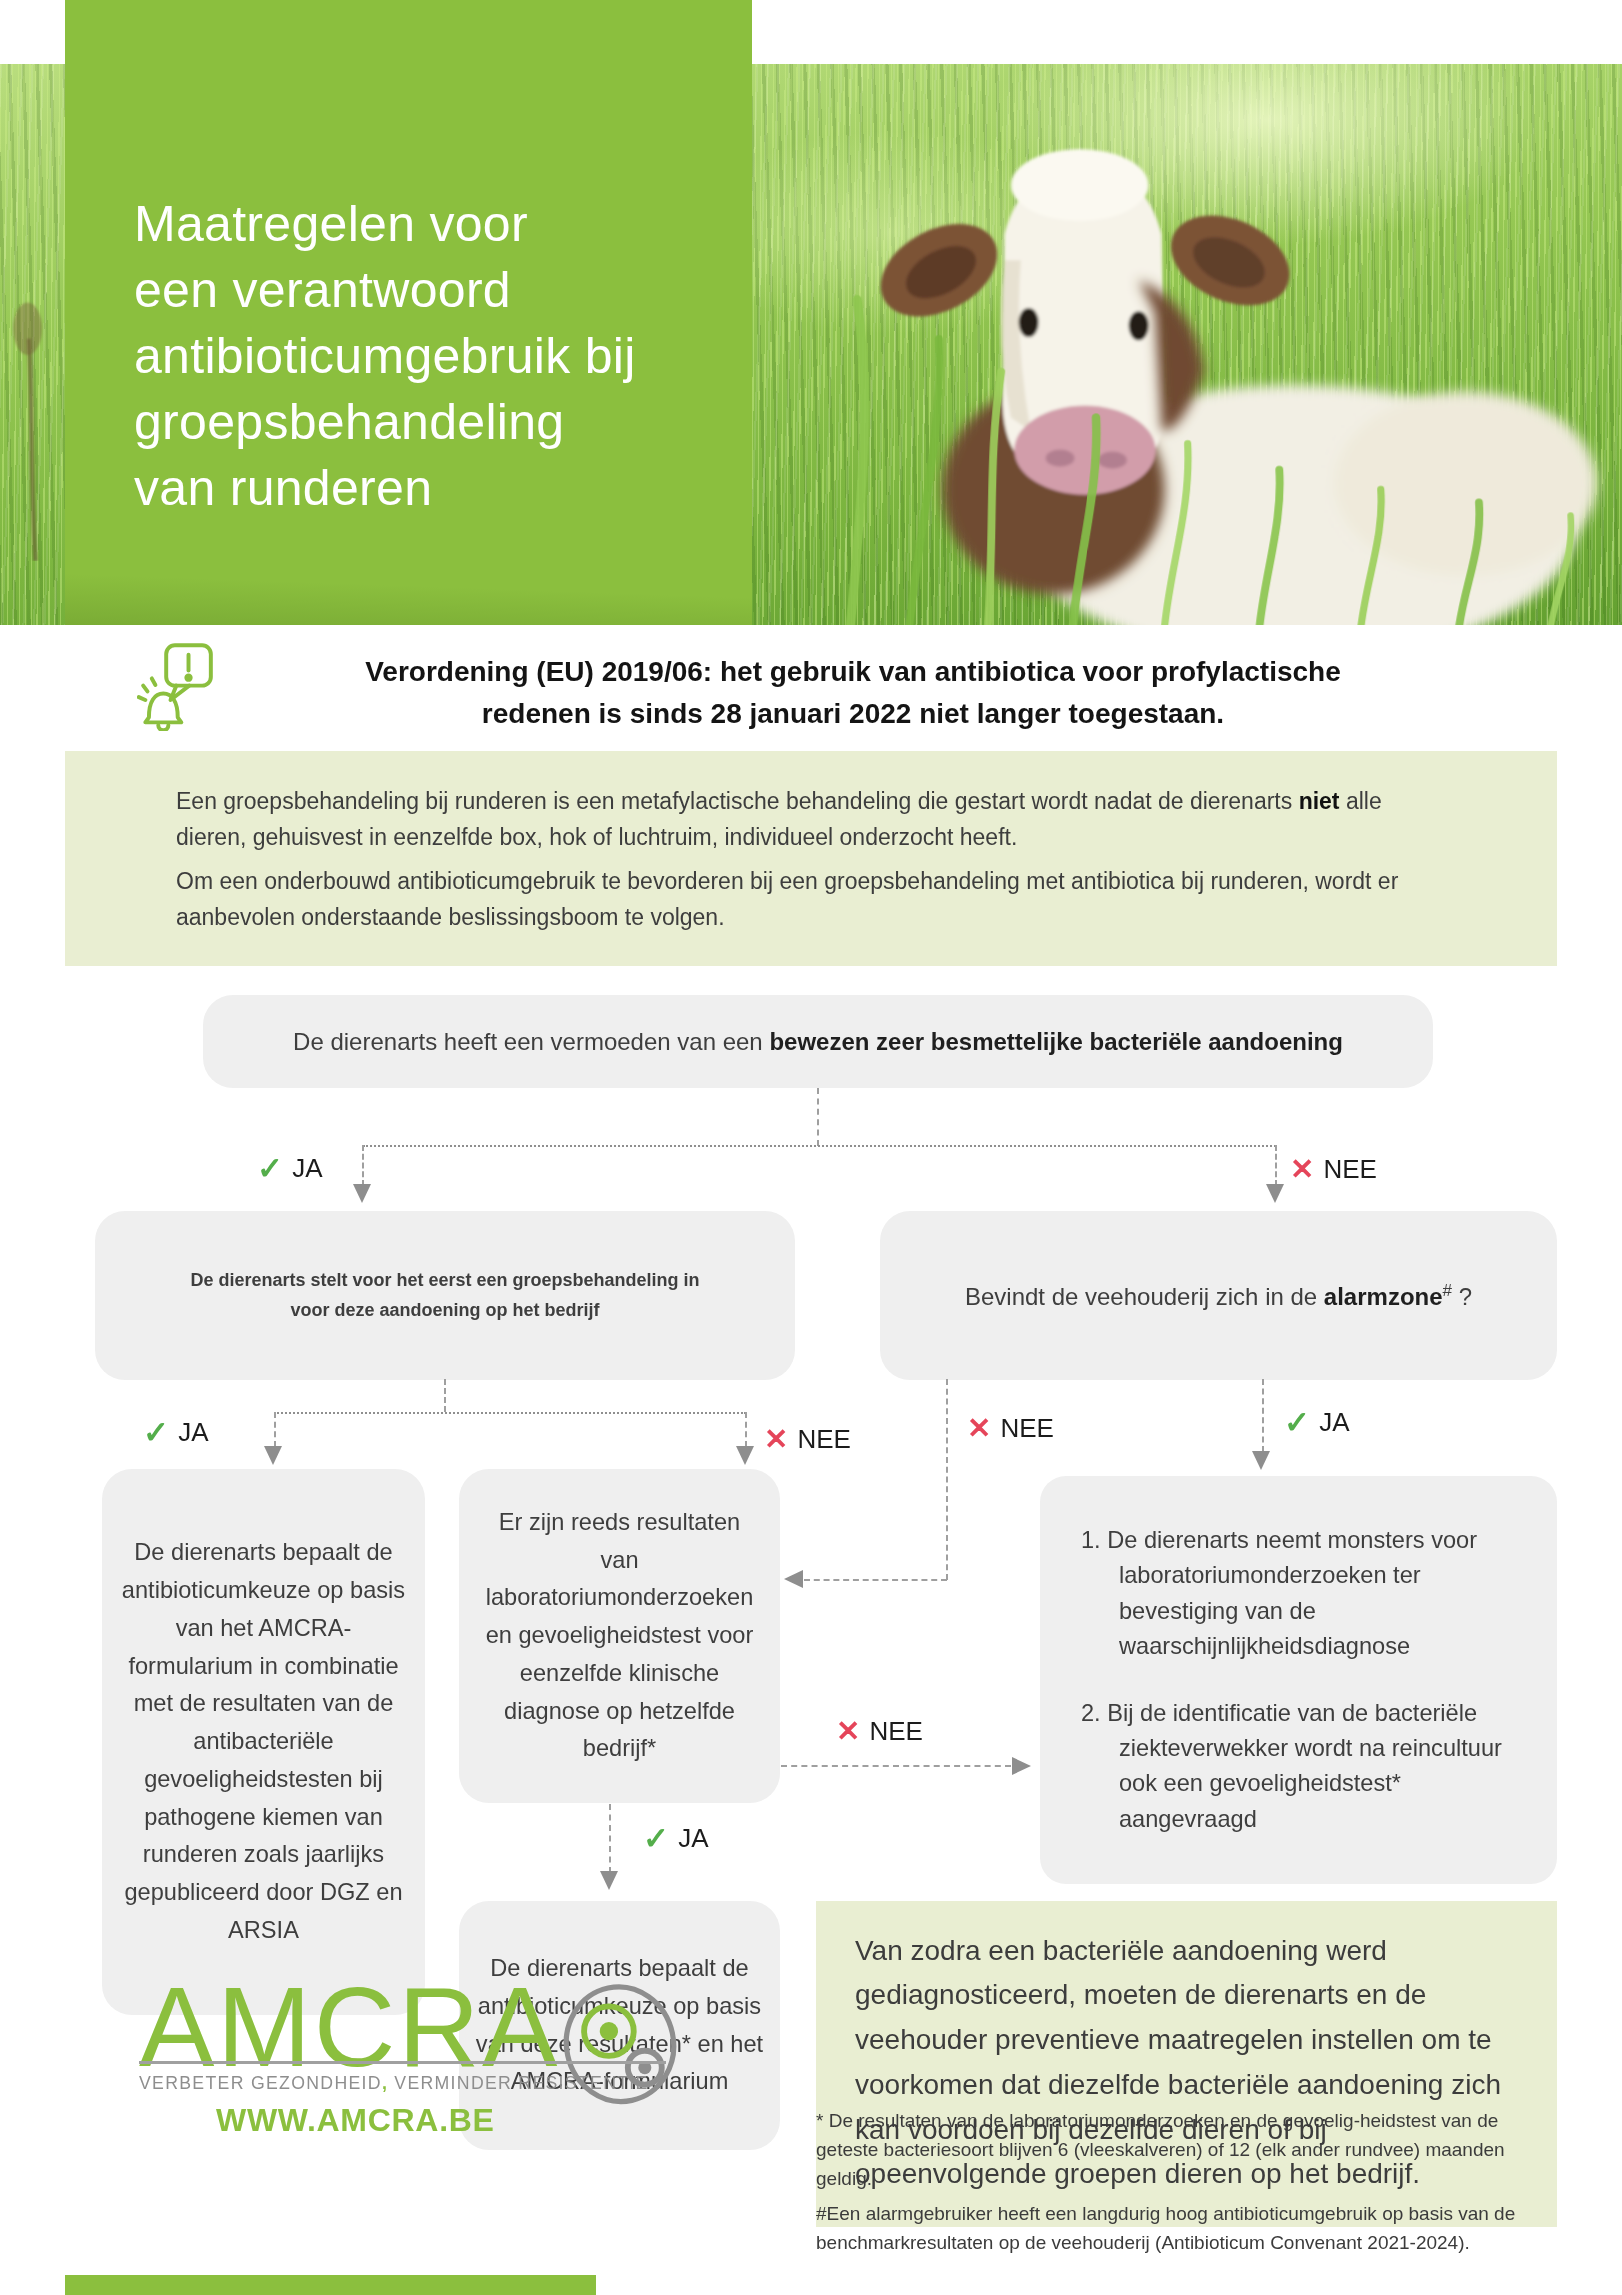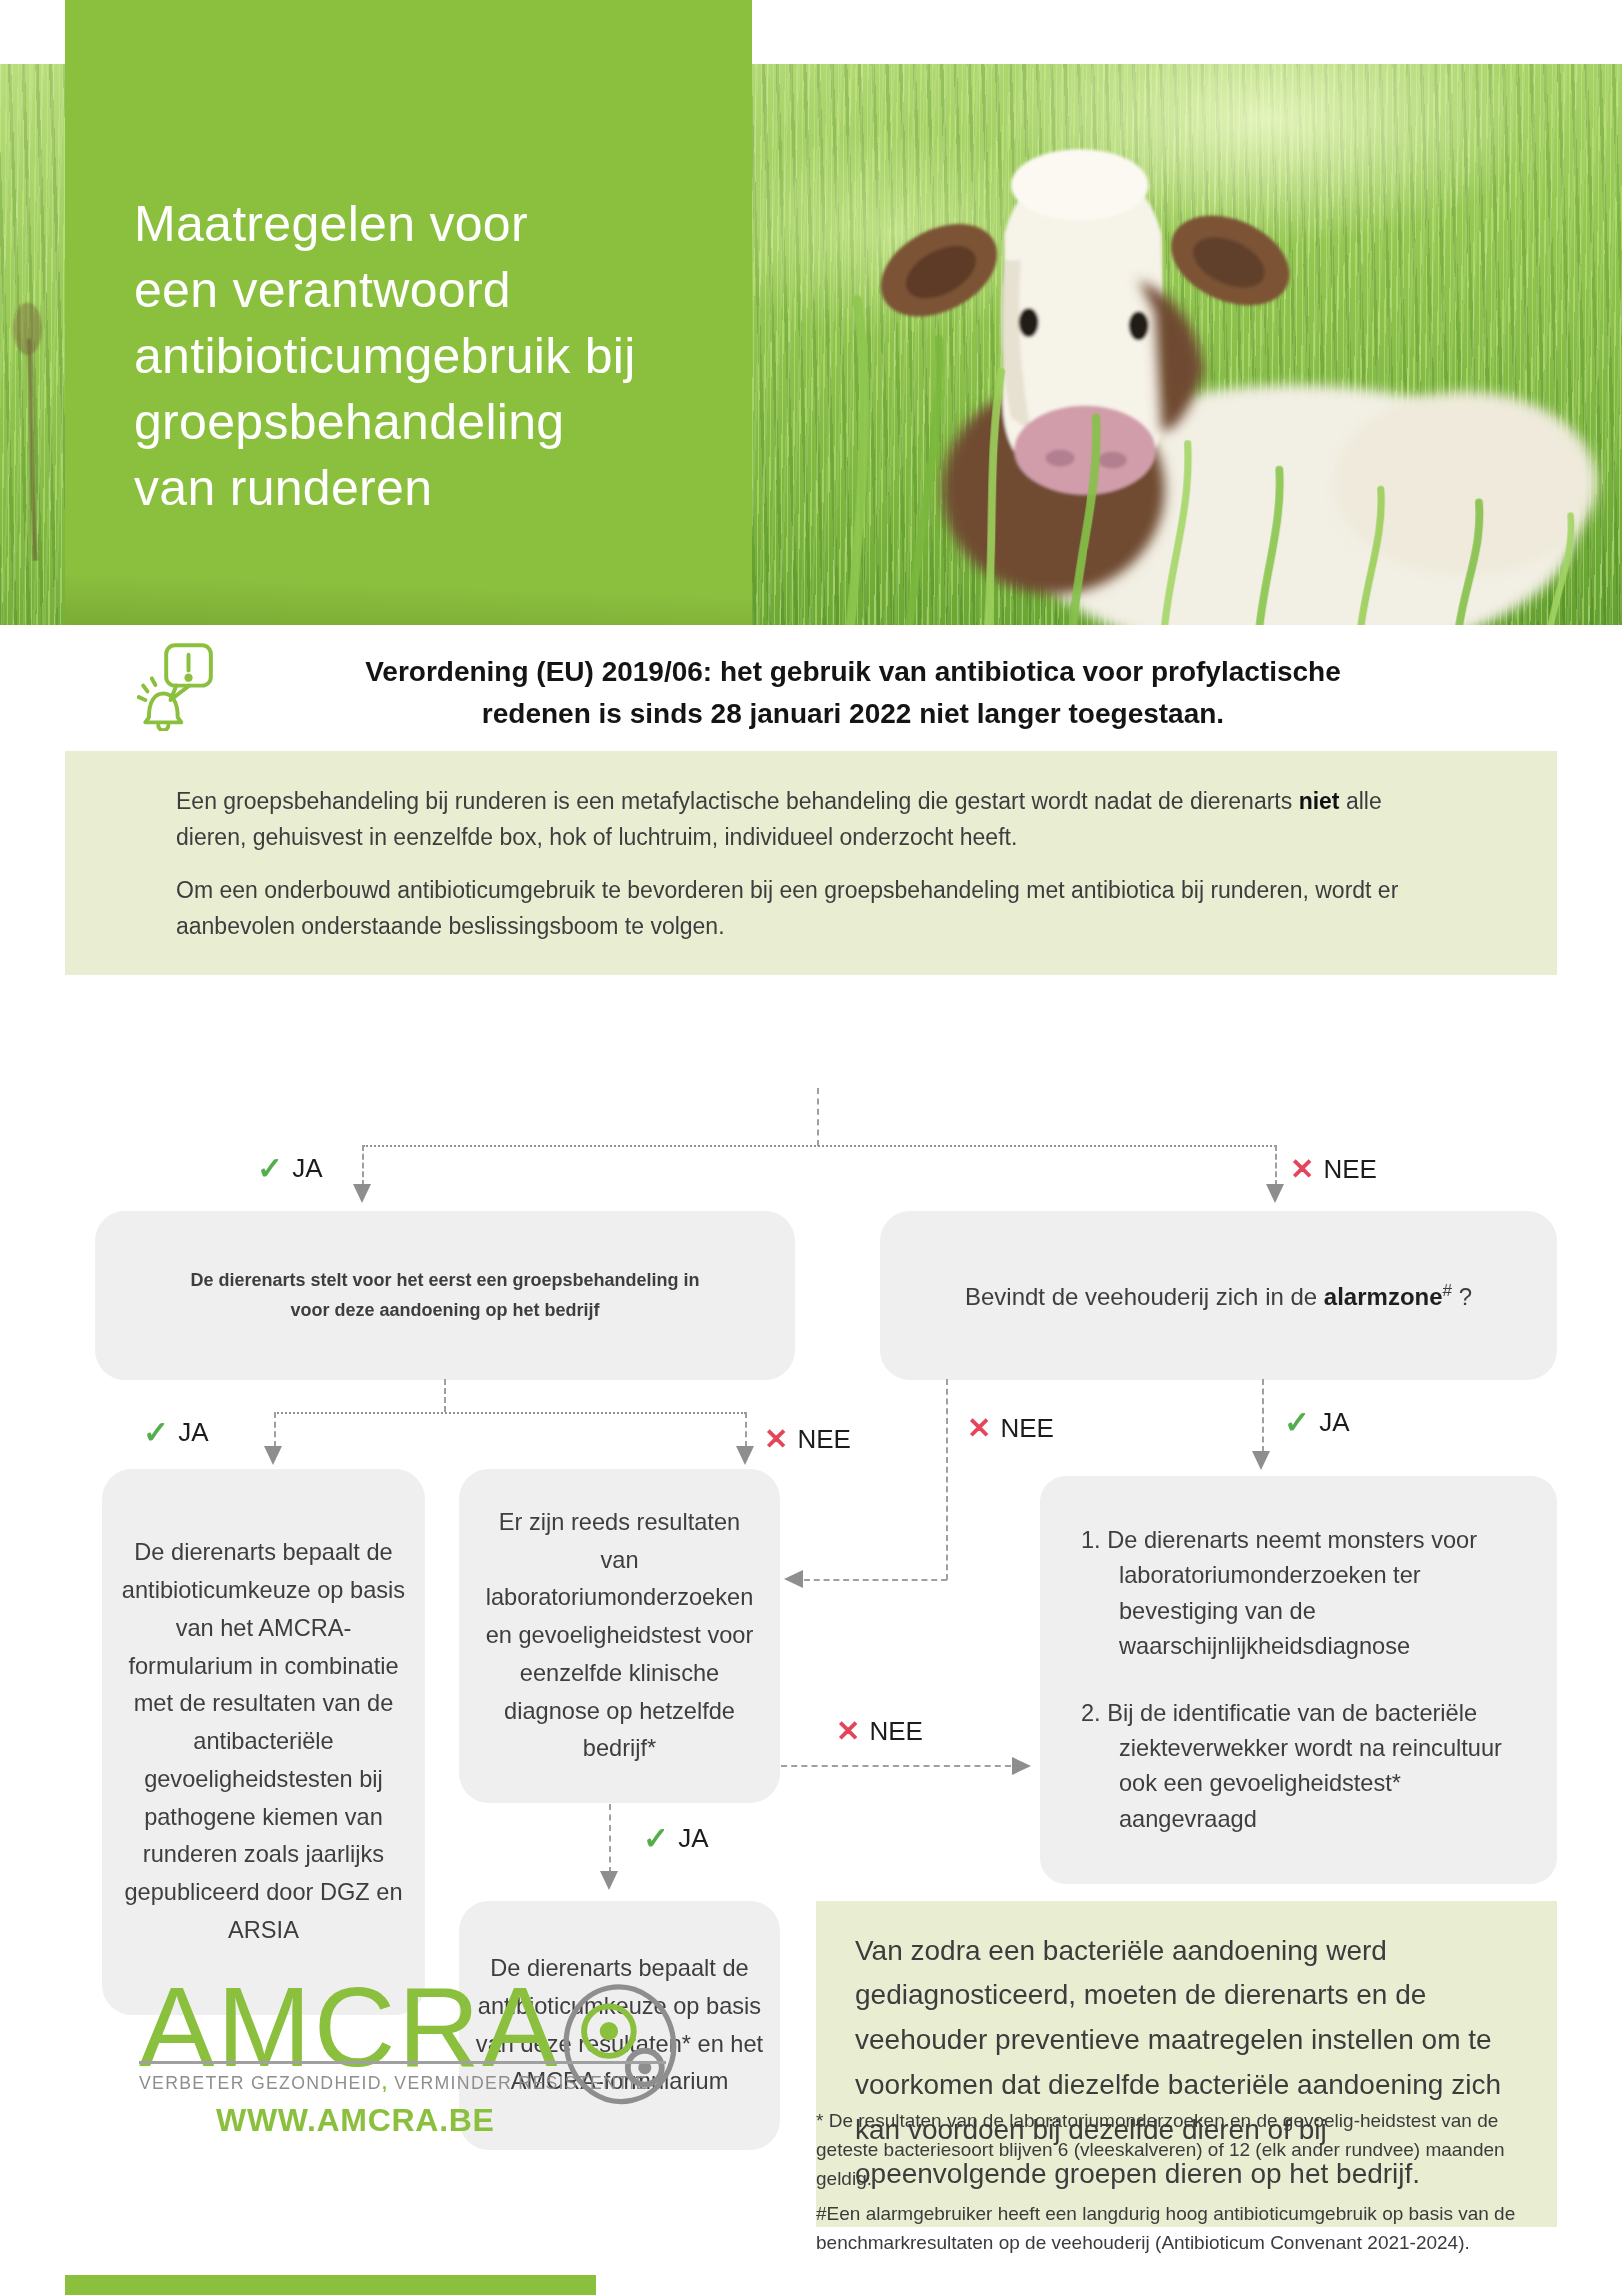--- a/index.html
+++ b/index.html
@@ -23,21 +23,21 @@
   .title div{font-size:50px;line-height:66px;white-space:nowrap;letter-spacing:0.3px;}
 
   
   .alert-text{left:310px;top:651px;width:1086px;text-align:center;color:#141414;
     font-size:28px;line-height:42px;font-weight:600;}
 
   
   .intro{left:65px;top:751px;width:1492px;background:#e9eed2;box-sizing:border-box;
     padding:33px 118px 30px 111px;color:#3d3d3d;font-size:23px;line-height:1.55;}
   .intro p{margin:0;}
-  .intro p + p{margin-top:18px;}
+  .intro p + p{margin-top:9px;}
   .intro b{color:#111;}
 
   
   .gbox{background:#efefef;border-radius:30px;display:flex;align-items:center;justify-content:center;
     text-align:center;color:#3e3e3e;box-sizing:border-box;}
   .gbox b{color:#1f1f1f;}
   .vline{border-left:2px dashed #9f9f9f;}
   .hdash{border-top:2px dashed #9f9f9f;}
   .hdot{border-top:2.6px dotted #8f8f8f;}
   .arr-down{width:0;height:0;border-left:9.2px solid transparent;border-right:9.2px solid transparent;
@@ -149,20 +149,23 @@
   <div class="abs alert-text">
     <div>Verordening (EU) 2019/06: het gebruik van antibiotica voor profylactische</div>
     <div>redenen is sinds 28 januari 2022 niet langer toegestaan.</div>
   </div>
 
   <div class="abs intro">
     <p><span>Een groepsbehandeling bij runderen is een metafylactische behandeling die gestart wordt nadat de dierenarts </span><b>niet</b><span> alle dieren, gehuisvest in eenzelfde box, hok of luchtruim, individueel onderzocht heeft.</span></p>
     <p><span>Om een onderbouwd antibioticumgebruik te bevorderen bij een groepsbehandeling met antibiotica bij runderen, wordt er aanbevolen onderstaande beslissingsboom te volgen.</span></p>
   </div>
 
+  <div class="abs gbox" style="left:203px;top:995px;width:1230px;height:93px;font-size:24px;">
+    <span><span>De dierenarts heeft een vermoeden van een </span><b>bewezen zeer besmettelijke bacteriële aandoening</b></span>
+  </div>
 
   <div class="abs vline" style="left:817px;top:1088px;height:58px;"></div>
   <div class="abs hdot" style="left:363px;top:1145px;width:913px;"></div>
   <div class="abs vline" style="left:362px;top:1145px;height:41px;"></div>
   <div class="abs arr-down" style="left:353px;top:1184px;"></div>
   <div class="abs vline" style="left:1275px;top:1145px;height:41px;"></div>
   <div class="abs arr-down" style="left:1266px;top:1184px;"></div>
   <div class="abs label" style="left:257px;top:1153px;">
     <span class="check">✓</span>
       <span>JA</span>

